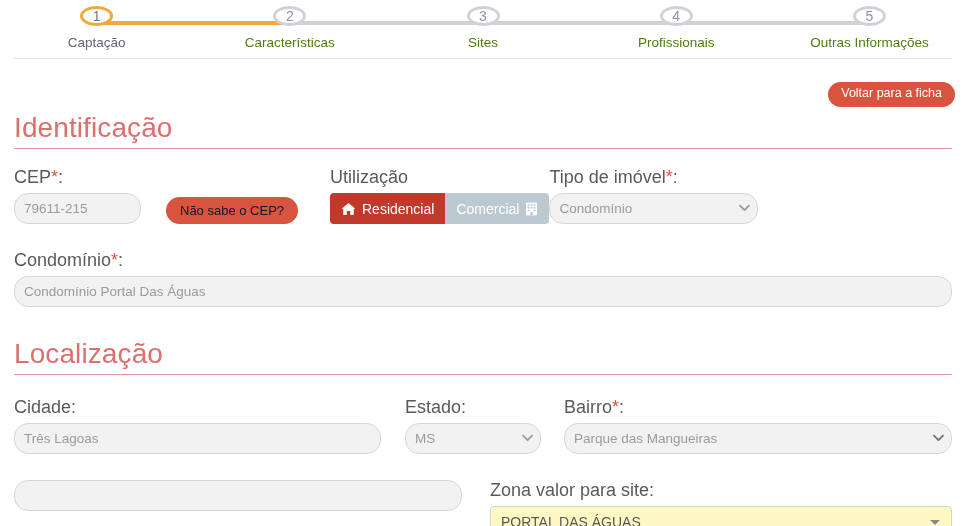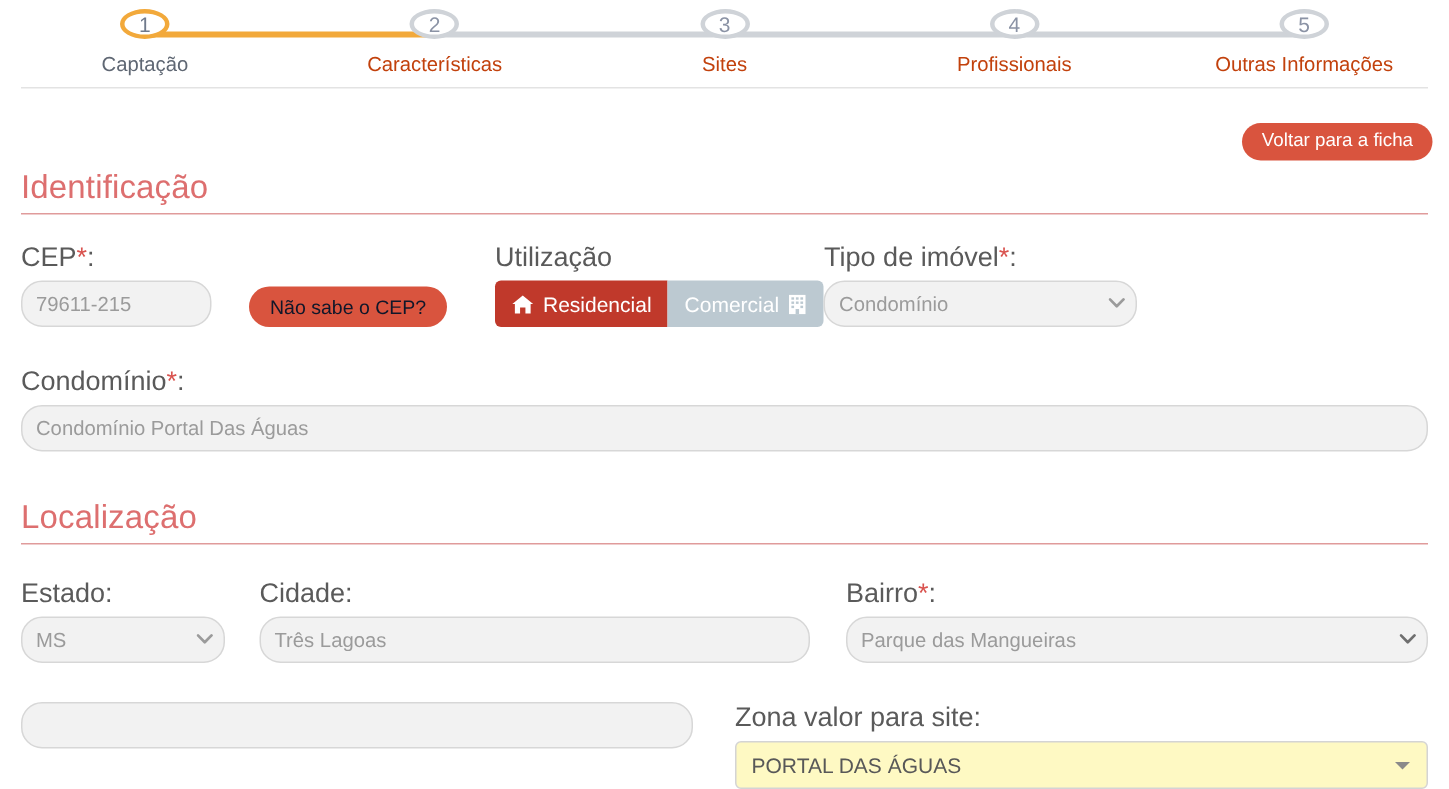--- a/index.html
+++ b/index.html
@@ -60,21 +60,21 @@
     top: 21px;
     height: 4px;
     background: #cfd3d8;
     z-index: 1;
   }
   .step-line.filled { background: #f2a93b; }
 
   .step-label {
     margin-top: 9px;
     font-size: 13.5px;
-    color: #c2410c;
+    color: #4d7c0f;
     white-space: nowrap;
   }
   .step.active .step-label { color: #5f6773; }
 
   .stepper-rule {
     margin: 8px 14px 0 14px;
     height: 1px;
     background: #e3e3e3;
   }
 
@@ -93,21 +93,21 @@
     border-radius: 14px;
     padding: 5px 13px 6px 13px;
     font-size: 12.5px;
     font-family: "Liberation Sans", sans-serif;
     cursor: pointer;
     line-height: 1.1;
   }
 
   
   .section-title {
-    font-size: 22px;
+    font-size: 28px;
     font-weight: normal;
     color: #dd6f6f;
     margin: 0 0 4px 14px;
     letter-spacing: .1px;
   }
   .section-rule {
     margin: 0 14px 0 14px;
     height: 1px;
     background: #e09b9b;
   }
@@ -353,37 +353,37 @@
 
 <div style="height:31px;"></div>
 <h2 class="section-title">Localização</h2>
 <div class="section-rule"></div>
 
 <div class="form">
   <div style="height:22px;"></div>
 
   <div class="row">
 
+    <div style="width:391px;">
+      <label class="fieldlabel">Cidade:</label>
+      <input class="ctl" style="width: 367px;" readonly="" value="Três Lagoas">
+    </div>
+
     <div style="width:159px;">
       <label class="fieldlabel">Estado:</label>
       <div class="select-wrap" style="width:136px;">
         <div class="ctl" style="line-height:29px;">MS</div>
         <span class="chev">
           <svg width="11" height="8" viewBox="0 0 11 8">
               <path d="M1 1.6 L5.5 6.2 L10 1.6" fill="none" stroke="#9b9b9b" stroke-width="1.8" stroke-linecap="round" stroke-linejoin="round"></path>
             </svg>
         </span>
       </div>
     </div>
 
-    <div style="width:391px;">
-      <label class="fieldlabel">Cidade:</label>
-      <input class="ctl" style="width: 367px;" readonly="" value="Três Lagoas">
-    </div>
-
     <div style="flex:1;">
       <label class="fieldlabel"><span>Bairro</span><span class="req">*</span><span>:</span></label>
       <div class="select-wrap">
         <div class="ctl" style="line-height:29px;">Parque das Mangueiras</div>
         <span class="chev">
           <svg width="11" height="8" viewBox="0 0 11 8">
               <path d="M1 1.6 L5.5 6.2 L10 1.6" fill="none" stroke="#6f6f6f" stroke-width="1.8" stroke-linecap="round" stroke-linejoin="round"></path>
             </svg>
         </span>
       </div>

